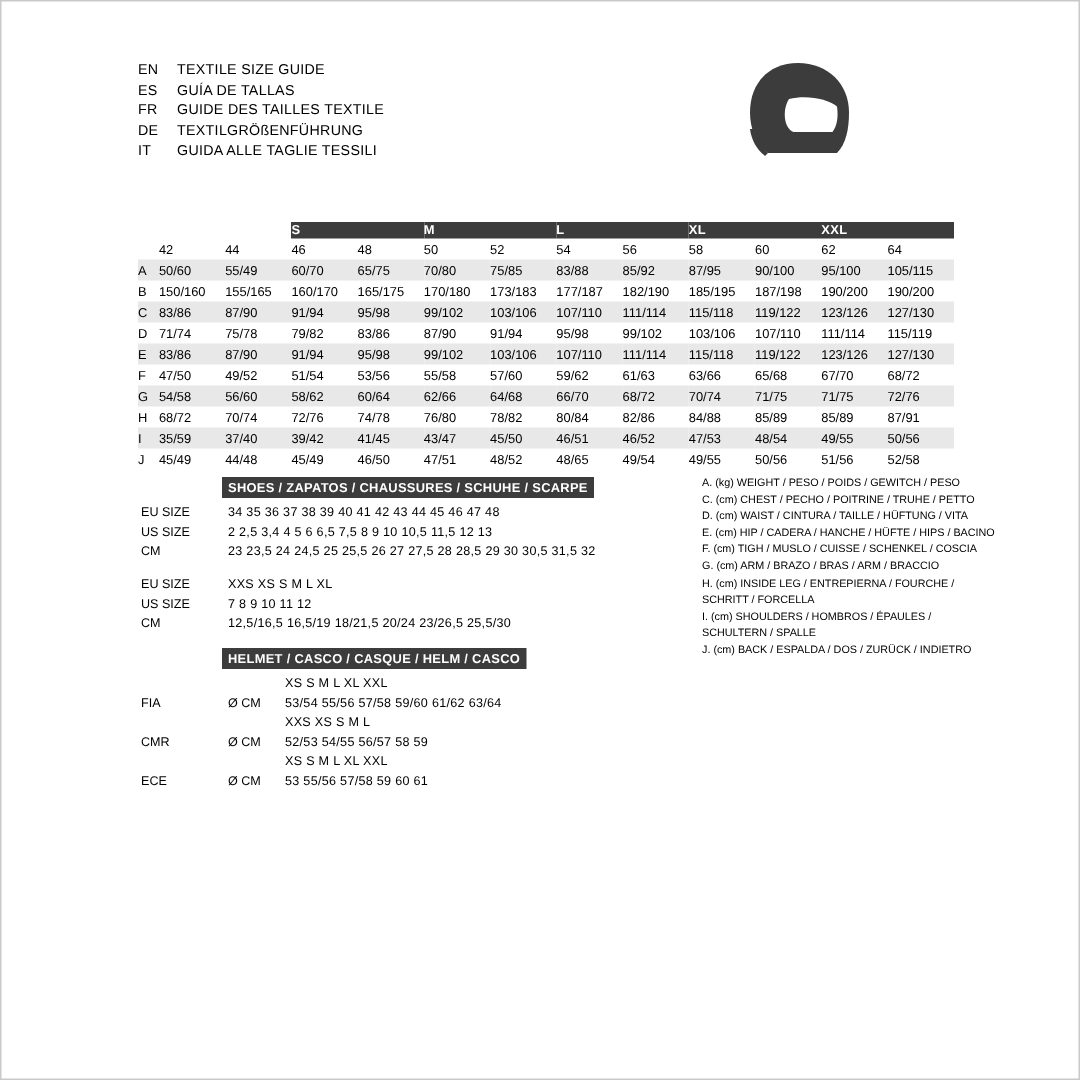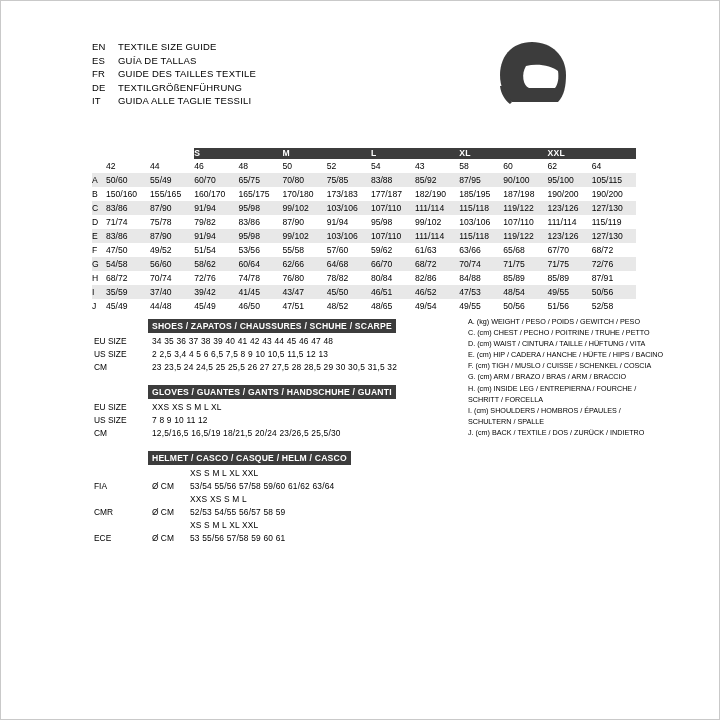--- a/index.html
+++ b/index.html
@@ -186,21 +186,21 @@
     </tr>
     <tr class="numrow">
       <td class="col-lab"></td>
       <td class="num">42</td>
       <td class="num">44</td>
       <td class="num">46</td>
       <td class="num">48</td>
       <td class="num">50</td>
       <td class="num">52</td>
       <td class="num">54</td>
-      <td class="num">43</td>
+      <td class="num">56</td>
       <td class="num">58</td>
       <td class="num">60</td>
       <td class="num">62</td>
       <td class="num">64</td>
     </tr>
 
     <tr class="zebra">
       <td class="col-lab rowlabel">A</td>
       <td class="num">50/60</td>
       <td class="num">55/49</td>
@@ -372,21 +372,20 @@
         <tr>
           <td class="lbl">CM</td>
           <td class="valcell">23  23,5  24  24,5  25  25,5  26   27  27,5  28  28,5  29    30   30,5 31,5 32</td>
         </tr>
       </tbody>
         </table>
 
       <div class="gap"></div>
 
       
-      <div class="sect-title">GLOVES / GUANTES / GANTS / HANDSCHUHE / GUANTI</div>
       <table class="sub-table">
         <tbody>
             <tr>
           <td class="lbl">EU SIZE</td>
           <td class="valcell">XXS            XS             S              M             L               XL</td>
         </tr>
         <tr>
           <td class="lbl">US SIZE</td>
           <td class="valcell">7              8              9             10            11             12</td>
         </tr>
@@ -441,17 +440,17 @@
       <div>A. (kg) WEIGHT / PESO / POIDS / GEWITCH / PESO</div>
       <div>C. (cm) CHEST / PECHO / POITRINE / TRUHE / PETTO</div>
       <div>D. (cm) WAIST / CINTURA / TAILLE / HÜFTUNG / VITA</div>
       <div>E. (cm) HIP / CADERA / HANCHE / HÜFTE / HIPS / BACINO</div>
       <div>F. (cm) TIGH / MUSLO / CUISSE / SCHENKEL / COSCIA</div>
       <div>G. (cm) ARM / BRAZO / BRAS / ARM / BRACCIO</div>
       <div>H. (cm) INSIDE LEG / ENTREPIERNA / FOURCHE /</div>
       <div>SCHRITT / FORCELLA</div>
       <div>I. (cm) SHOULDERS / HOMBROS / ÉPAULES /</div>
       <div>SCHULTERN / SPALLE</div>
-      <div>J. (cm) BACK / TEXTILE / DOS / ZURÜCK / INDIETRO</div>
+      <div>J. (cm) BACK / ESPALDA / DOS / ZURÜCK / INDIETRO</div>
     </div>
 
   </div>
 </div>
 
 </body></html>

